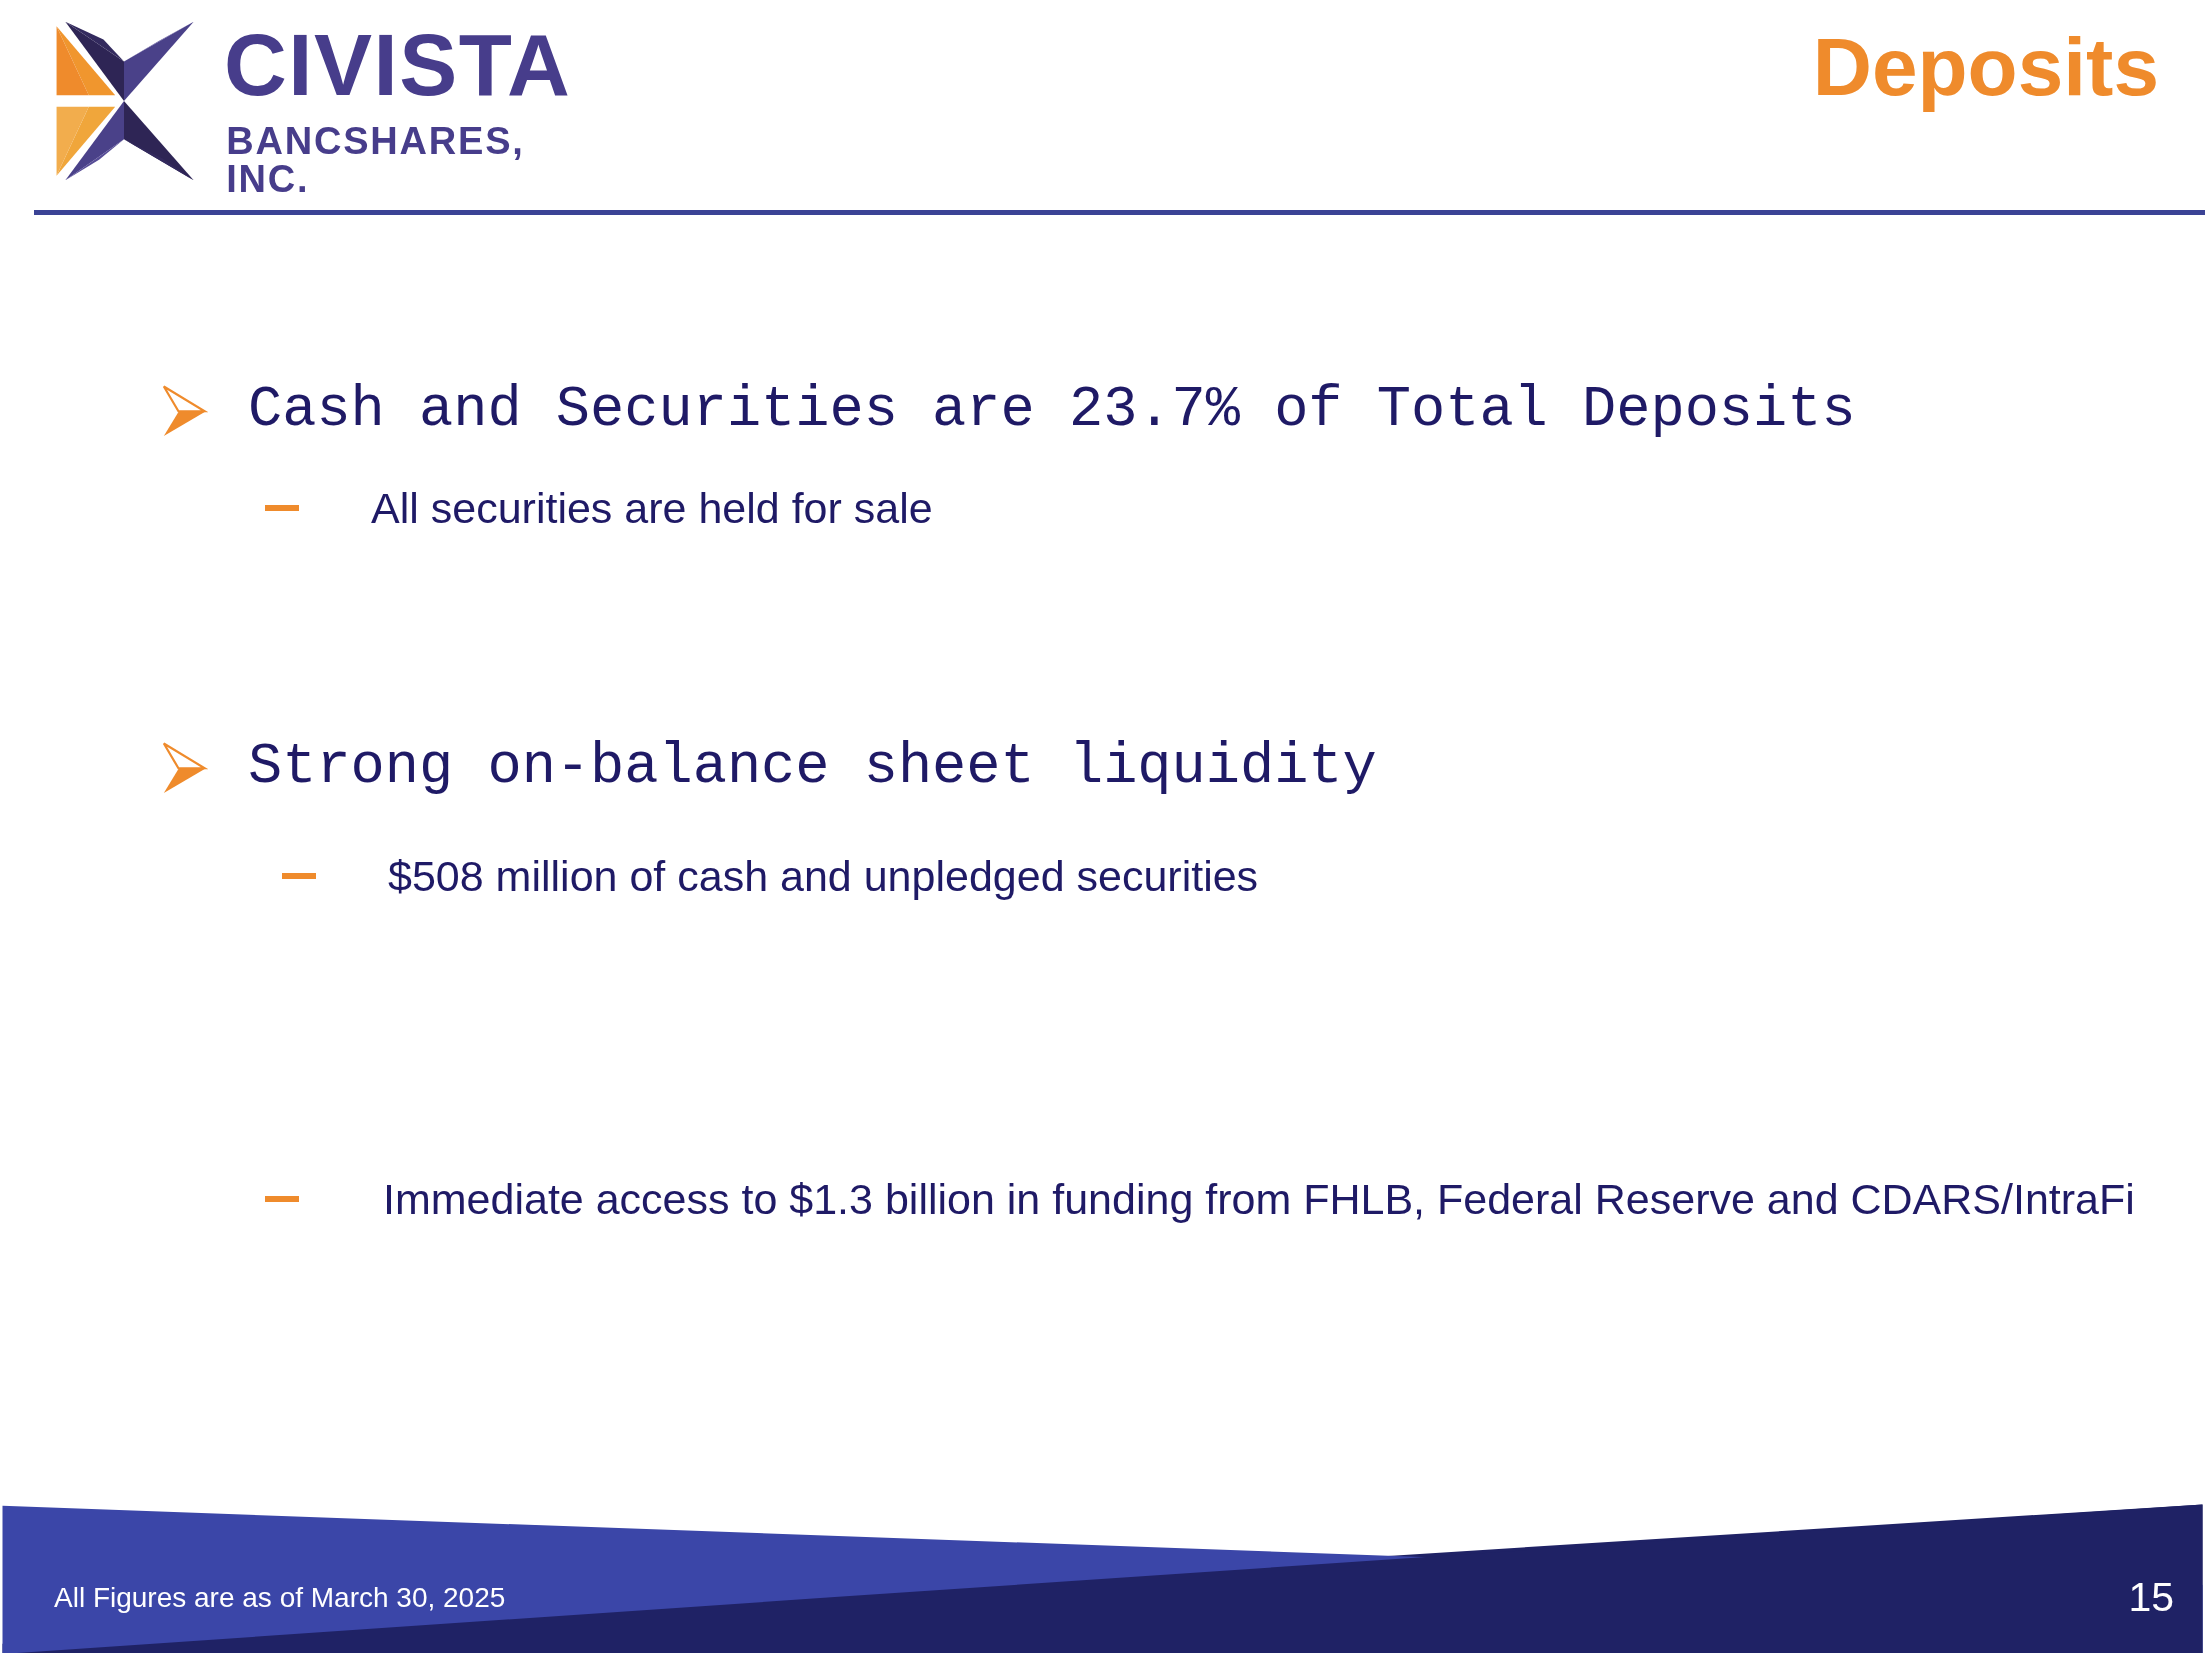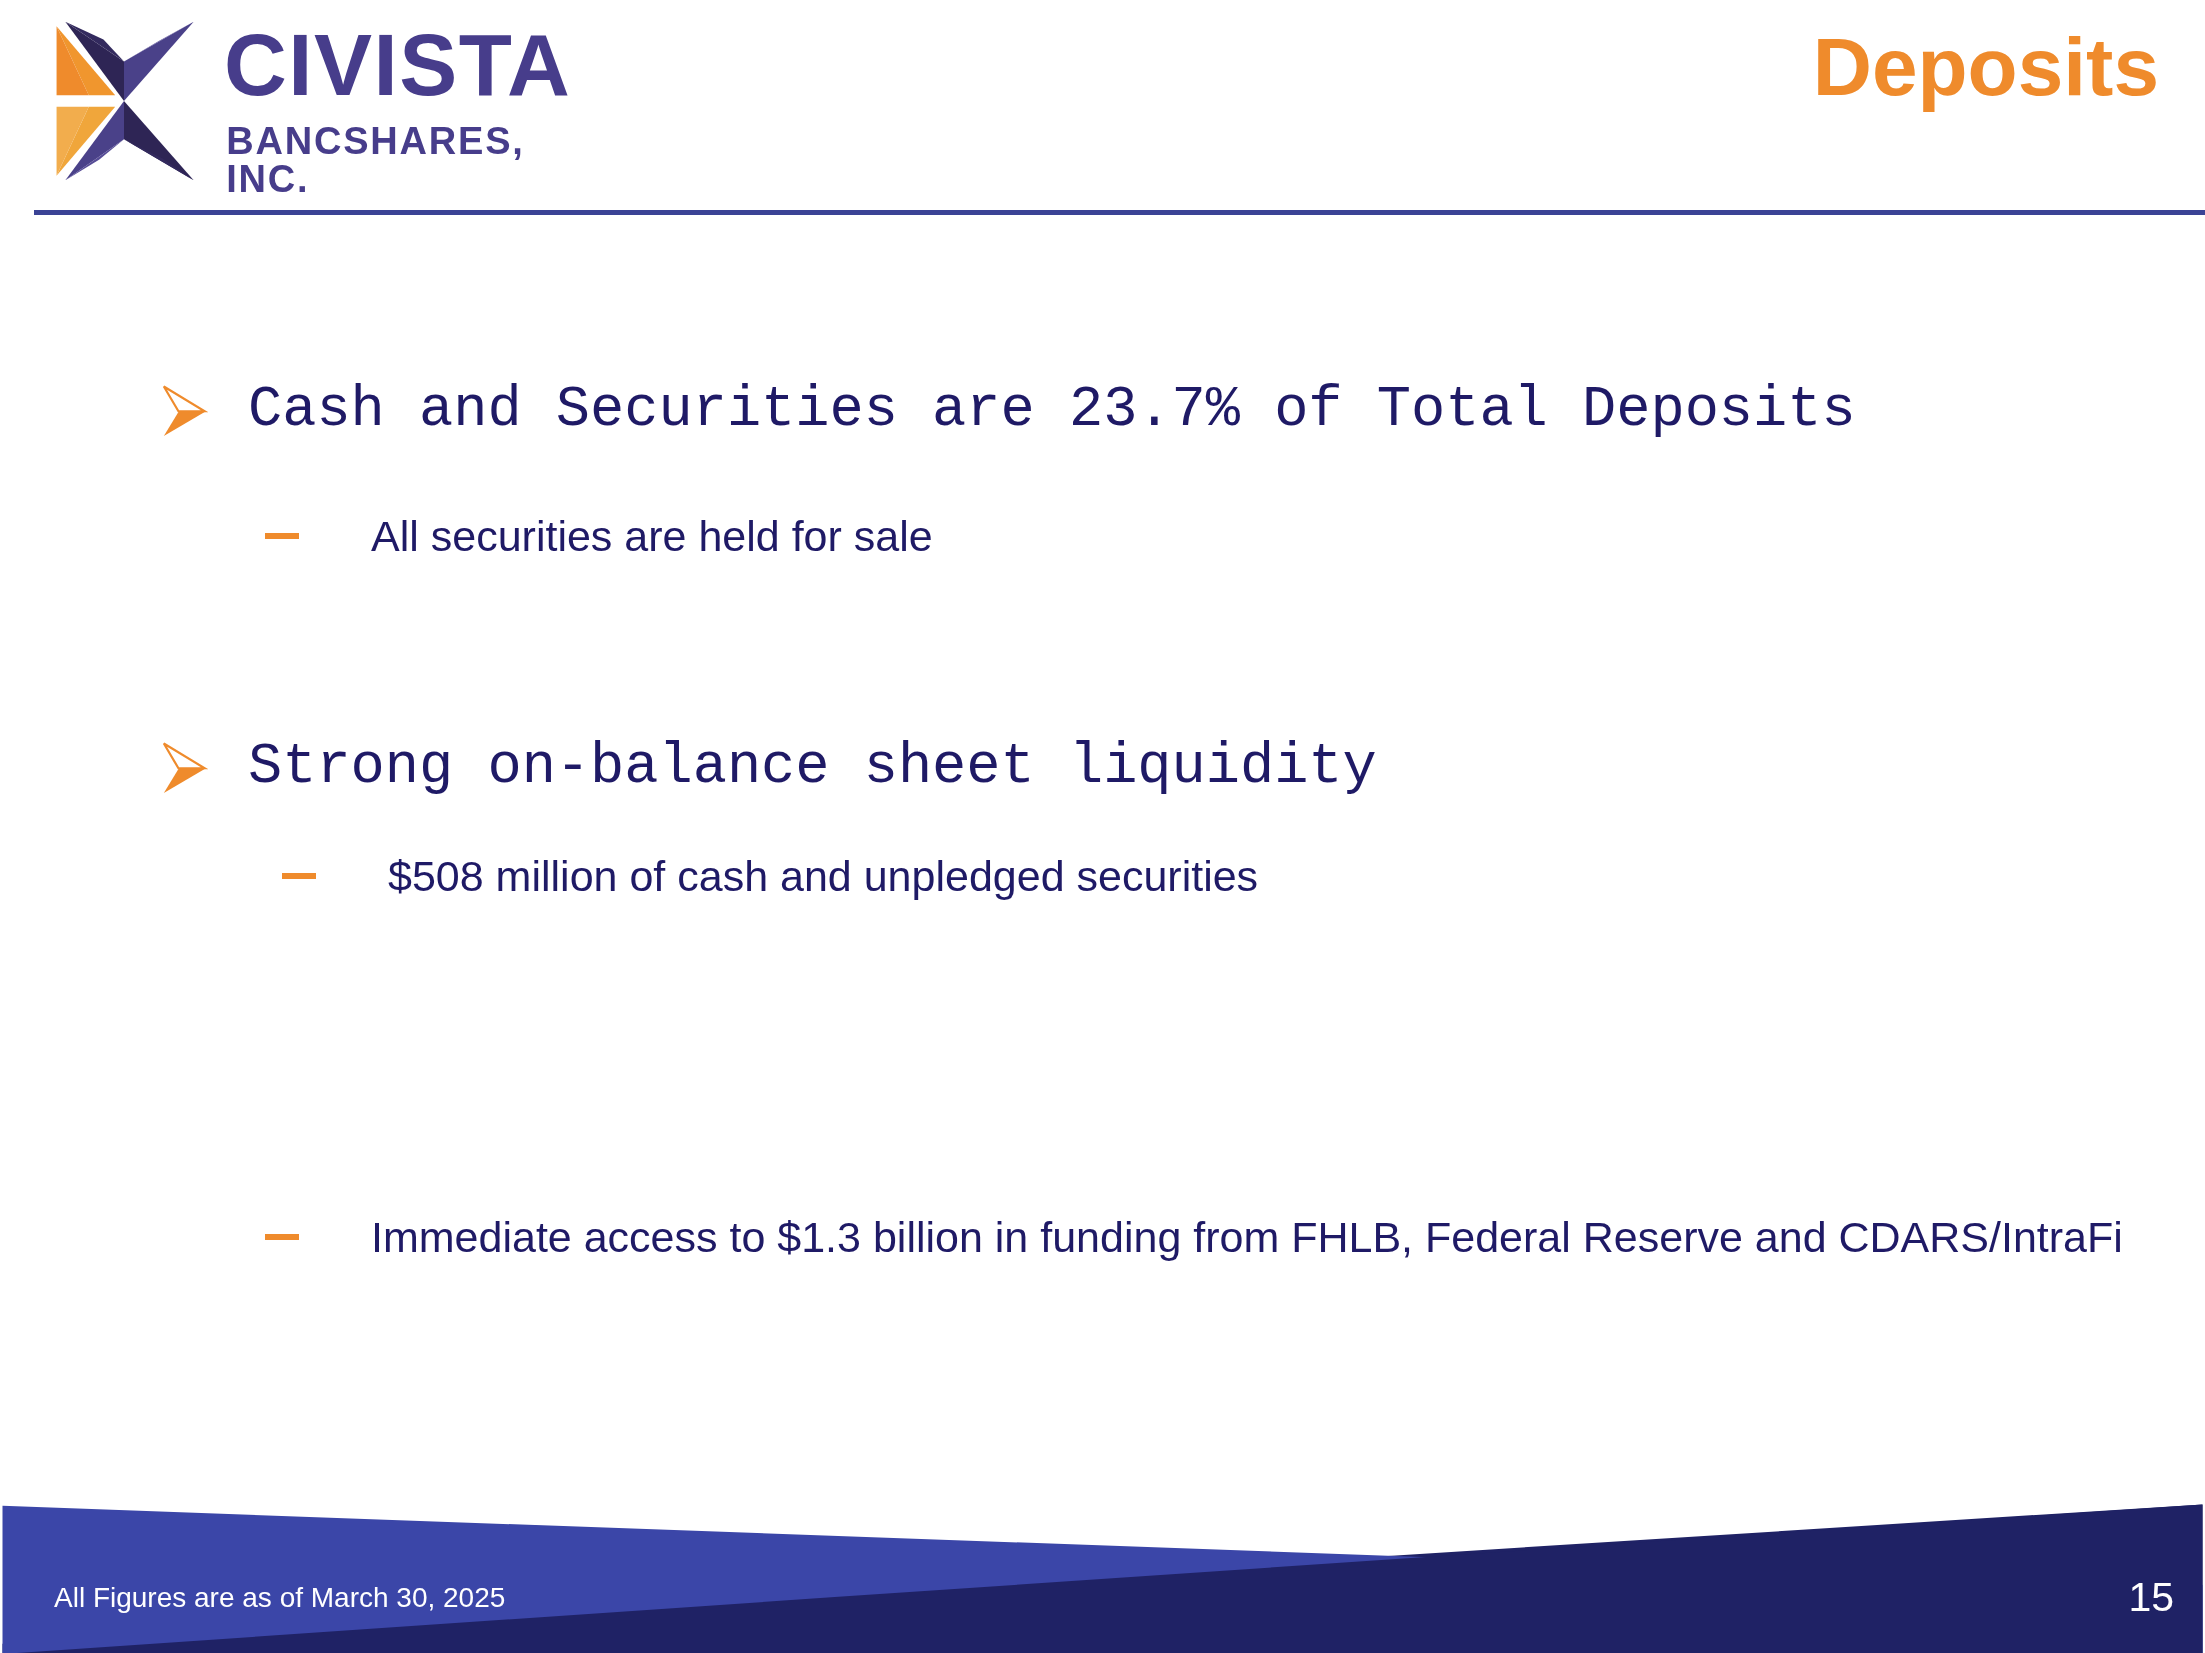--- a/index.html
+++ b/index.html
@@ -236,42 +236,42 @@
     <div class="bullet-l1" style="left:162px; top:136px;">
       <span class="marker-l1">
         <svg width="46" height="54" viewBox="0 0 62 74" aria-hidden="true">
           <polygon points="2,2 58,36 22,36" fill="none" stroke="#ef8b2c" stroke-width="3"></polygon>
           <polygon points="2,70 58,37 22,37" fill="#ef8b2c"></polygon>
         </svg>
       </span>
       <span class="text-l1">Cash and Securities are 23.7% of Total Deposits</span>
     </div>
 
-    <div class="bullet-l2" style="left:265px; top:266px;text-align:center;">
+    <div class="bullet-l2" style="left:265px; top:238px;text-align:center;">
       <span class="marker-l2"></span>
       <span class="text-l2">All securities are held for sale</span>
     </div>
 
     <div class="bullet-l1" style="left:162px; top:493px;">
       <span class="marker-l1">
         <svg width="46" height="54" viewBox="0 0 62 74" aria-hidden="true">
           <polygon points="2,2 58,36 22,36" fill="none" stroke="#ef8b2c" stroke-width="3"></polygon>
           <polygon points="2,70 58,37 22,37" fill="#ef8b2c"></polygon>
         </svg>
       </span>
       <span class="text-l1">Strong on-balance sheet liquidity</span>
     </div>
 
     <div class="bullet-l2" style="left:282px; top:606px;">
       <span class="marker-l2"></span>
       <span class="text-l2">$508 million of cash and unpledged securities</span>
     </div>
 
 
-    <div class="bullet-l2" style="left:265px; top:967px;">
+    <div class="bullet-l2" style="left:265px; top:929px;gap:12px;">
       <span class="marker-l2"></span>
       <span class="text-l2">Immediate access to $1.3 billion in funding from FHLB, Federal Reserve and CDARS/IntraFi</span>
     </div>
 
   </div>
 
   <div id="footer">
     <svg width="2205" height="154" viewBox="0 0 3000 210" aria-hidden="true">
 
       <polygon points="0,210 3000,210 3000,6 0,196" fill="#1f2265"></polygon>

